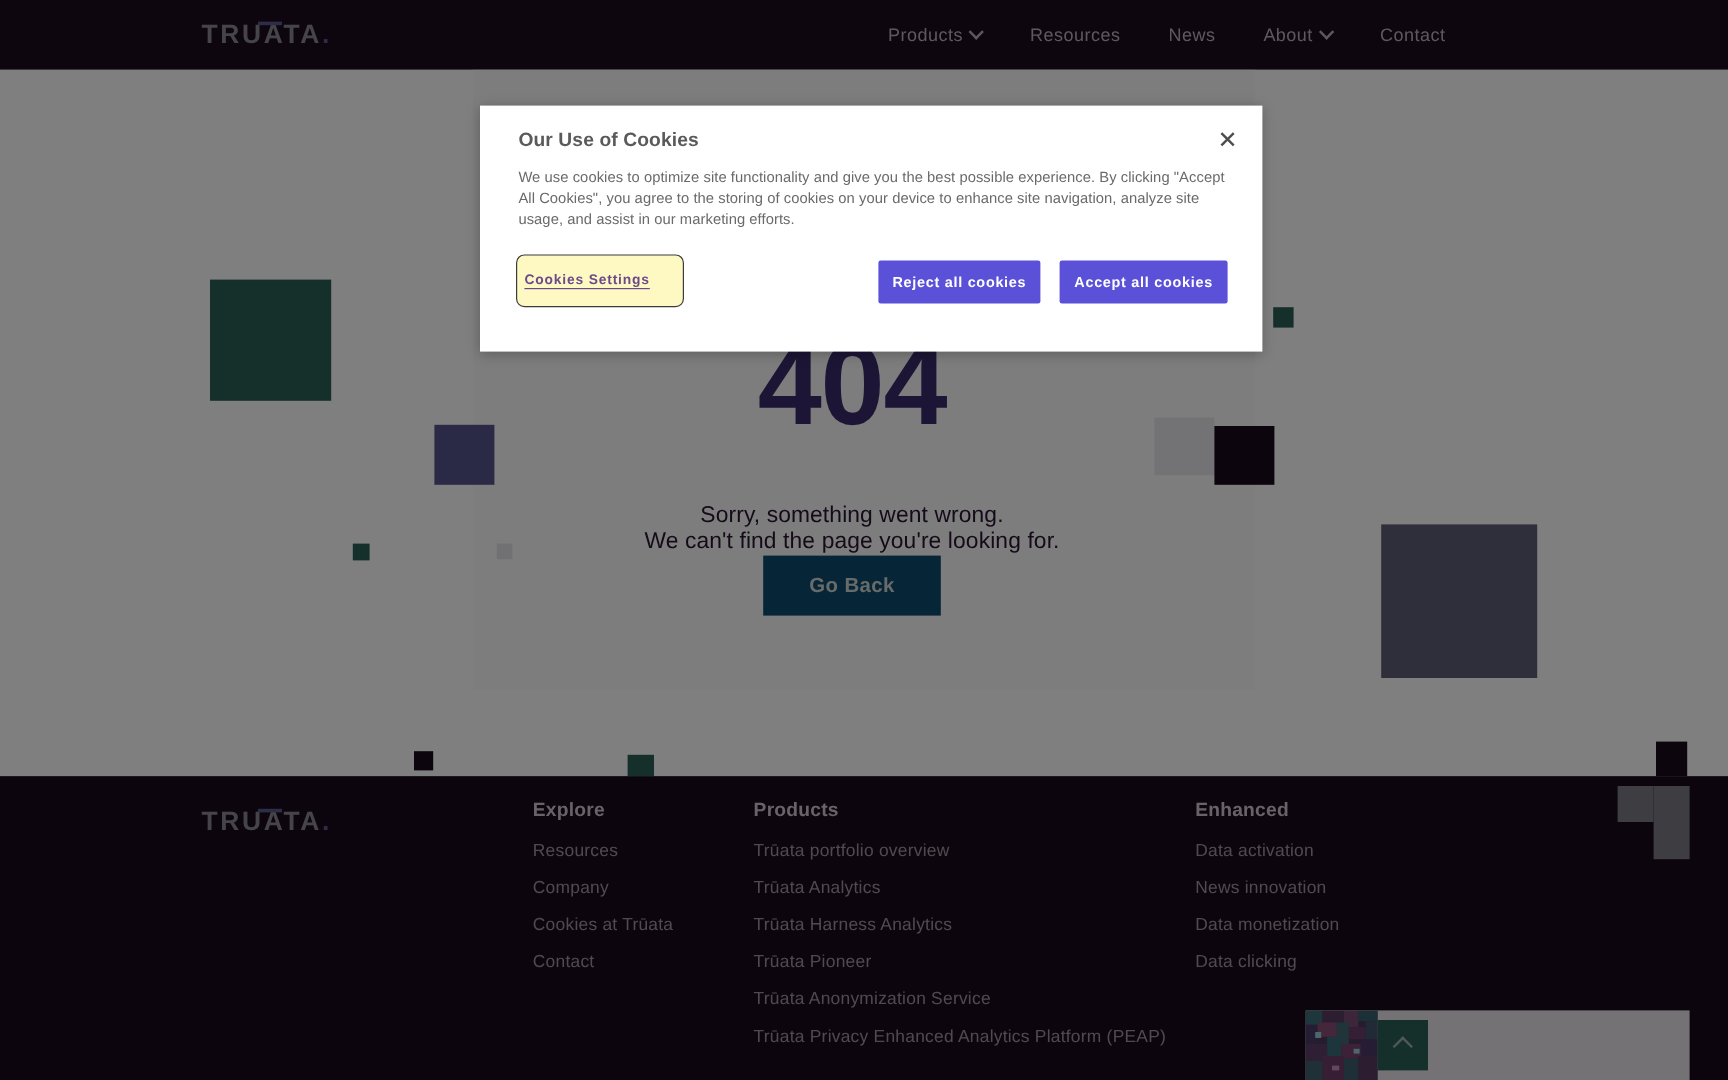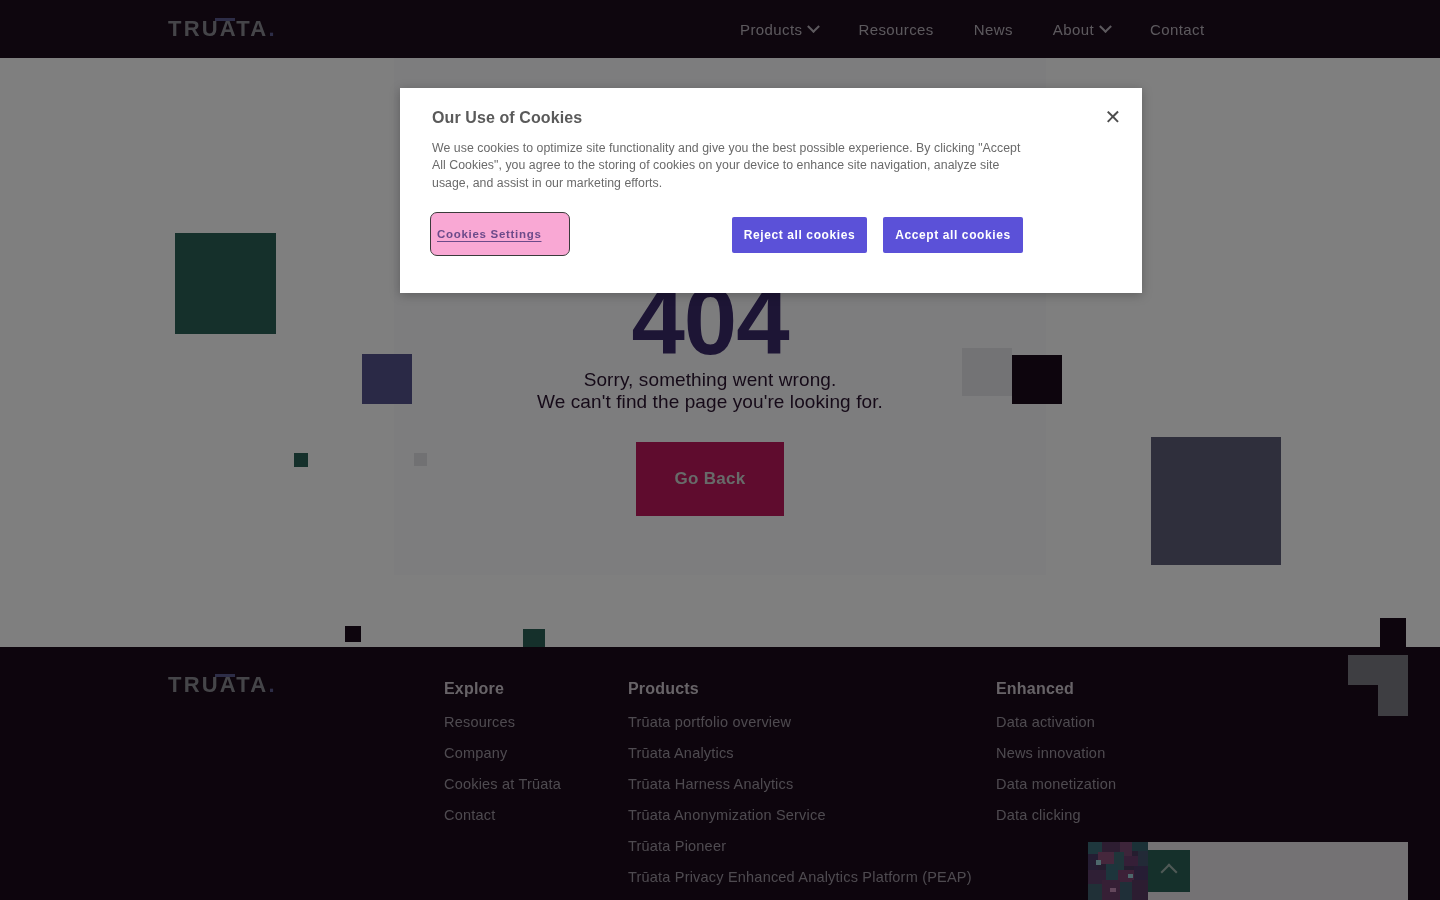--- a/index.html
+++ b/index.html
@@ -63,46 +63,46 @@
     position:absolute; left:384px; top:0; width:652px;
     text-align:center;
   }
   #code404{
     font-size:96px; font-weight:700; color:#3b2a6b; letter-spacing:-1px;
     line-height:1; padding-top:215px;
   }
   .hero-line{
     font-size:19px; color:#2b1430; line-height:1.17; letter-spacing:.1px;
   }
-  #hero-lines{ }
+  #hero-lines{ margin-top:50px; }
   #gobackbtn{
-    display:inline-block; margin-top:29px;
-    background:#be185d; color:#cfd6d2;
+    display:inline-block; 
+    background:#0c4a6e; color:#cfd6d2;
     font-size:17px; font-weight:600; letter-spacing:.3px;
-    padding:27px 38px; border:none; cursor:pointer;
+    padding:15px 38px; border:none; cursor:pointer;
   }
 
   
   #footer{
     position:absolute; top:647px; left:0; width:1440px; height:253px;
     background:#1a0b1a; overflow:hidden;
   }
   .fsq{ position:absolute; }
   #footer-inner{
     position:absolute; left:0; top:0; width:1440px; height:253px;
   }
   #flogo{
     position:absolute; left:168px; top:25px;
     font-size:22px; letter-spacing:2.2px; font-weight:700; color:#8b8b92;
   }
   #flogo .dot{ color:#5b5a8e; }
   #flogo .macron{
     position:absolute; left:47px; top:2px; width:20px; height:3px; background:#5b5a8e;
   }
-  .fcol{ position:absolute; top:33px; }
+  .fcol{ position:absolute; top:20px; }
   .fcol h4{
     font-size:16px; font-weight:700; color:#cfc7cf; letter-spacing:.2px;
     margin-bottom:16px;
   }
   .fcol a{
     display:block; font-size:14.5px; color:#9d95a0; letter-spacing:.2px;
     text-decoration:none; margin-bottom:15px; cursor:pointer;
   }
   #col-explore{ left:444px; }
   #col-products{ left:628px; }
@@ -132,40 +132,40 @@
     position:absolute; left:50%; top:52%; width:12px; height:12px;
     border-left:2.5px solid #9fb3ad; border-top:2.5px solid #9fb3ad;
     transform:translate(-50%,-50%) rotate(45deg);
   }
 
   
   #overlay{
     position:absolute; inset:0; background:rgba(0,0,0,.50); z-index:20;
   }
   #cookie-modal{
-    position:absolute; left:400px; top:88px; width:742px; height:205px;
+    position:absolute; left:400px; top:88px; width:652px; height:205px;
     background:#ffffff; z-index:21;
     box-shadow:0 2px 10px rgba(0,0,0,.25);
   }
   #cm-title{
     position:absolute; left:32px; top:21px;
     font-size:16px; font-weight:700; color:#5a5a5a; letter-spacing:.1px;
   }
   #cm-close{
     position:absolute; right:17px; top:17px; width:24px; height:24px;
     background:none; border:none; cursor:pointer;
     font-size:20px; line-height:24px; color:#4d4d4d; font-weight:400;
   }
   #cm-body{
     position:absolute; left:32px; top:52px; width:590px;
     font-size:12.3px; color:#6a6a6a; line-height:1.42; letter-spacing:.05px;
   }
   #cm-settings{
     position:absolute; left:30px; top:124px; width:140px; height:44px;
-    background:#f9a8d4; border:1.5px solid #3b3b3b; border-radius:7px;
+    background:#fef9c3; border:1.5px solid #3b3b3b; border-radius:7px;
     cursor:pointer;
     font-size:11.5px; font-weight:700; color:#6c4a8a; letter-spacing:.7px;
     text-decoration:underline; text-underline-offset:3px;
     display:flex; align-items:center; padding-left:6px;
   }
   .cm-btn{
     position:absolute; top:129px; height:36px;
     background:#5b51d8; border:none; border-radius:2px; cursor:pointer;
     color:#ffffff; font-size:12px; font-weight:700; letter-spacing:.6px;
   }
@@ -244,22 +244,22 @@
         <a>Company</a>
         <a>Cookies at Trūata</a>
         <a>Contact</a>
       </div>
 
       <div class="fcol" id="col-products">
         <h4>Products</h4>
         <a>Trūata portfolio overview</a>
         <a>Trūata Analytics</a>
         <a>Trūata Harness Analytics</a>
+        <a>Trūata Pioneer</a>
         <a>Trūata Anonymization Service</a>
-        <a>Trūata Pioneer</a>
         <a>Trūata Privacy Enhanced Analytics Platform (PEAP)</a>
       </div>
 
       <div class="fcol" id="col-solutions">
         <h4>Enhanced</h4>
         <a>Data activation</a>
         <a>News innovation</a>
         <a>Data monetization</a>
         <a>Data clicking</a>
       </div>

